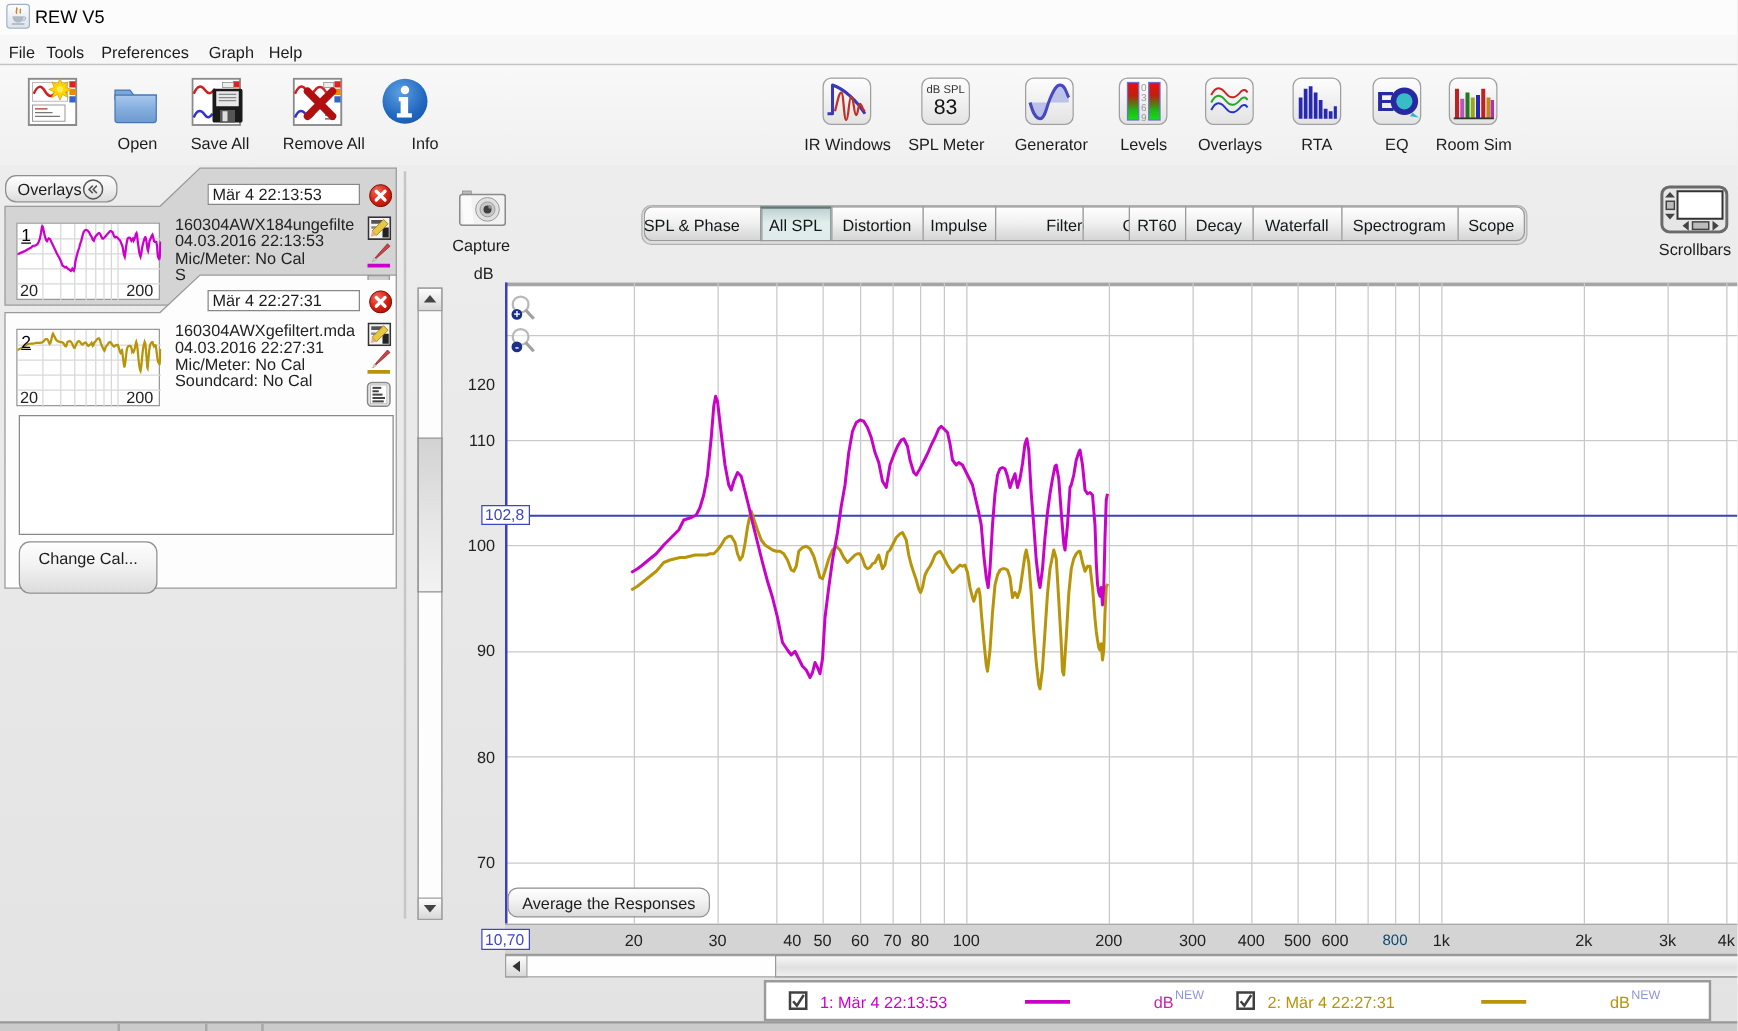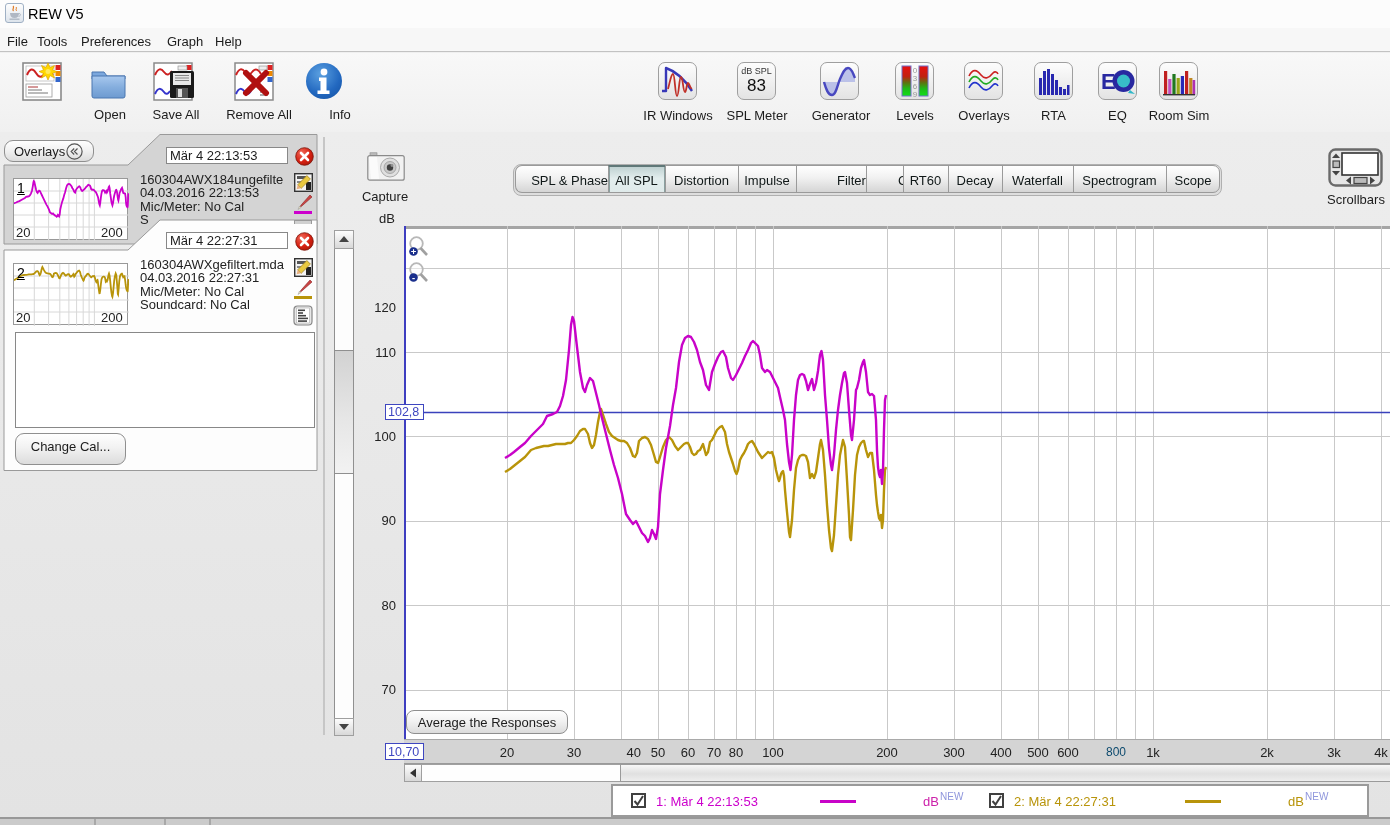--- a/index.html
+++ b/index.html
@@ -328,21 +328,21 @@
  <rect x="3.5" y="3" width="13" height="15" fill="#fff" stroke="#aaa" stroke-width="0.6"></rect>
  <g fill="#444">
       <rect x="5" y="4.5" width="7" height="1.6"></rect>
       <rect x="5" y="7.2" width="5" height="1.6"></rect>
       <rect x="5" y="9.9" width="8" height="1.6"></rect>
       <rect x="5" y="12.6" width="10" height="1.6"></rect>
       <rect x="5" y="15.3" width="9" height="1.6"></rect>
     </g>
 </svg>
 <div class="abs" style="left:15px;top:332px;width:300px;height:96px;background:#fff;border:1px solid #888;"></div>
-<div class="btn" style="left:15px;top:433px;width:111px;height:32px;font-size:13px;line-height:26px;">Change Cal...</div>
+<div class="btn" style="left:15px;top:433px;width:111px;height:42px;font-size:13px;line-height:26px;">Change Cal...</div>
 
 <div class="abs" style="left:323px;top:137px;width:2px;height:598px;background:#c6c6c6;"></div>
 <div class="abs" style="left:334px;top:230px;width:20px;height:506px;background:#fdfdfd;border:1px solid #909090;"></div>
 <div class="abs" style="left:334px;top:230px;width:20px;height:19px;background:linear-gradient(180deg,#fdfdfd,#d8d8d8);border:1px solid #9f9f9f;"></div>
 <svg class="abs" style="left:334px;top:230px;" width="20" height="19">
     <path d="M10 6 L15 12 L5 12 Z" fill="#444"></path>
   </svg>
 <div class="abs" style="left:334px;top:350px;width:20px;height:124px;background:linear-gradient(180deg,#d2d2d2 0%,#e6e6e6 55%,#f2f2f2 100%);border-top:1px solid #8f8f8f;border-bottom:1px solid #8f8f8f;border-left:1px solid #909090;border-right:1px solid #909090;"></div>
 <div class="abs" style="left:334px;top:718px;width:20px;height:18px;background:linear-gradient(180deg,#fdfdfd,#d8d8d8);border:1px solid #9f9f9f;"></div>
 <svg class="abs" style="left:334px;top:718px;" width="20" height="18">
@@ -355,21 +355,21 @@
  <path d="M2 5 L10 5 L12 27 L4 27 Z" fill="#fbfbfb"></path>
  <circle cx="23" cy="15.5" r="9.5" fill="#e0e0e0" stroke="#999" stroke-width="0.8"></circle>
  <circle cx="23" cy="15.5" r="6" fill="#c8c8c8" stroke="#888" stroke-width="0.6"></circle>
  <circle cx="23" cy="15.5" r="3.2" fill="#404040"></circle>
  <circle cx="25" cy="13.5" r="1.4" fill="#909090"></circle>
 </svg>
 <div class="iclabel" style="left:357px;top:189px;width:56px;">Capture</div>
 <div class="txt" style="left:379px;top:211px;font-size:13px;color:#222;">dB</div>
 <div class="abs" style="left:513px;top:164px;width:709px;height:32px;border:1px solid #b0b0b0;border-radius:8px;background:#dedede;"></div>
 <div class="abs" style="left:515px;top:165px;width:93px;height:28px;background:linear-gradient(180deg,#ffffff 0%,#f1f1f1 45%,#d5d5d5 100%);border-top:1px solid #9a9a9a;border-bottom:1px solid #9a9a9a;border-left:1px solid #9a9a9a;border-top-left-radius:7px;border-bottom-left-radius:7px;"></div>
-<div class="txt" style="left:515px;top:173px;width:93px;text-align:right;font-size:13px;color:#101818;">SPL &amp; Phase</div>
+<div class="txt" style="left:515px;top:173px;width:93px;text-align:left;font-size:13px;color:#101818;">SPL &amp; Phase</div>
 <div class="abs" style="left:608px;top:165px;width:57px;height:28px;background:linear-gradient(180deg,#c0d2d2 0%,#e2eded 45%,#dfeaea 100%);border-top:2.5px solid #607878 !important;box-shadow:inset 1px 0 0 #8aa0a0,inset -1px 0 0 #8aa0a0;border-left:1px solid #9a9a9a;border-top:1px solid #9a9a9a;border-bottom:1px solid #9a9a9a;"></div>
 <div class="txt" style="left:608px;top:173px;width:57px;text-align:center;font-size:13px;color:#101818;">All SPL</div>
 <div class="abs" style="left:665px;top:165px;width:73px;height:28px;background:linear-gradient(180deg,#ffffff 0%,#f1f1f1 45%,#d5d5d5 100%);border-left:1px solid #9a9a9a;border-top:1px solid #9a9a9a;border-bottom:1px solid #9a9a9a;"></div>
 <div class="txt" style="left:665px;top:173px;width:73px;text-align:center;font-size:13px;color:#101818;">Distortion</div>
 <div class="abs" style="left:738px;top:165px;width:58px;height:28px;background:linear-gradient(180deg,#ffffff 0%,#f1f1f1 45%,#d5d5d5 100%);border-left:1px solid #9a9a9a;border-top:1px solid #9a9a9a;border-bottom:1px solid #9a9a9a;"></div>
 <div class="txt" style="left:738px;top:173px;width:58px;text-align:center;font-size:13px;color:#101818;">Impulse</div>
 <div class="abs" style="left:796px;top:165px;width:70px;height:28px;background:linear-gradient(180deg,#ffffff 0%,#f1f1f1 45%,#d5d5d5 100%);border-left:1px solid #9a9a9a;border-top:1px solid #9a9a9a;border-bottom:1px solid #9a9a9a;"></div>
 <div class="txt" style="left:796px;top:173px;width:70px;text-align:center;font-size:13px;color:#101818;margin-left:36px;">Filtered IR</div>
 <div class="abs" style="left:866px;top:165px;width:37px;height:28px;background:linear-gradient(180deg,#ffffff 0%,#f1f1f1 45%,#d5d5d5 100%);border-left:1px solid #9a9a9a;border-top:1px solid #9a9a9a;border-bottom:1px solid #9a9a9a;"></div>
 <div class="txt" style="left:866px;top:173px;width:37px;text-align:center;font-size:13px;color:#101818;padding-left:32px;">GD</div>

